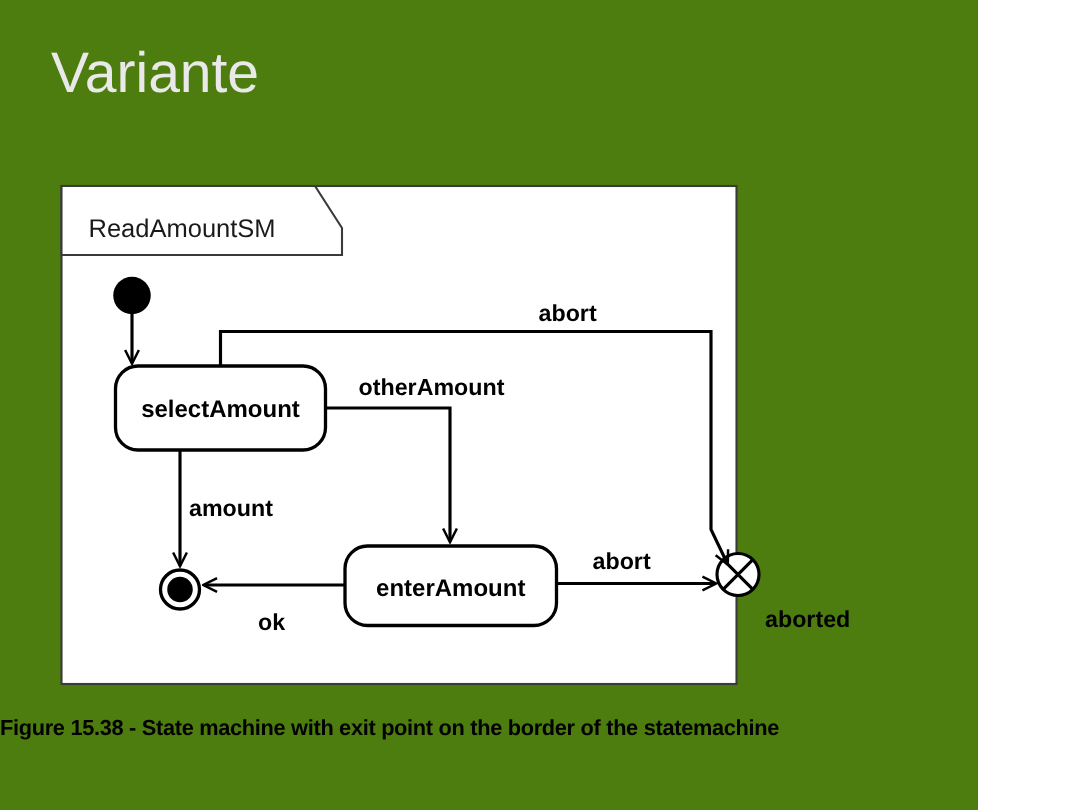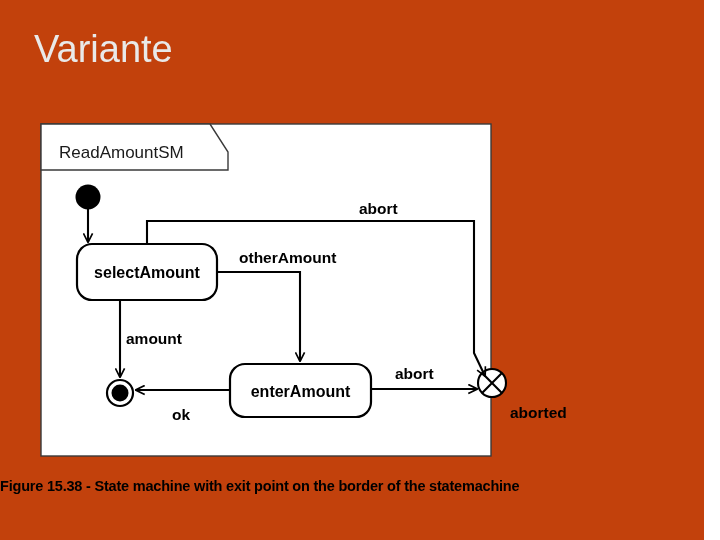--- a/index.html
+++ b/index.html
@@ -5,23 +5,23 @@
   html, body {
     margin: 0;
     padding: 0;
     background: #ffffff;
   }
   body {
     font-family: "Liberation Sans", sans-serif;
   }
   #page {
     position: relative;
-    width: 704px;
+    width: 652px;
     height: 540px;
-    background: #c2410c;
+    background: #4d7c0f;
     overflow: hidden;
   }
   #slide-title {
     position: absolute;
     left: 34px;
     top: 30px;
     font-size: 38px;
     font-weight: normal;
     color: #e9e9e9;
     letter-spacing: 0px;

